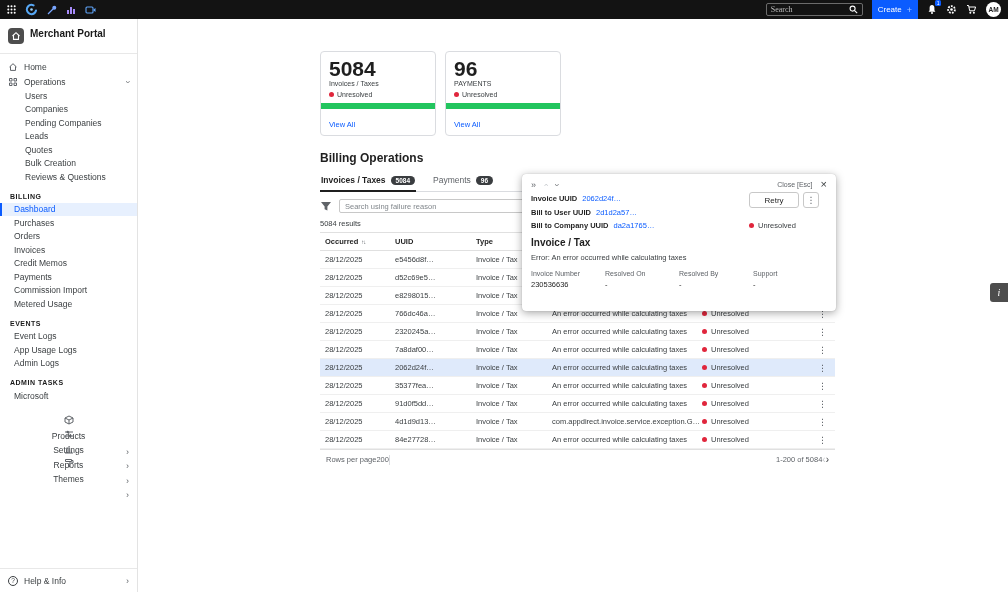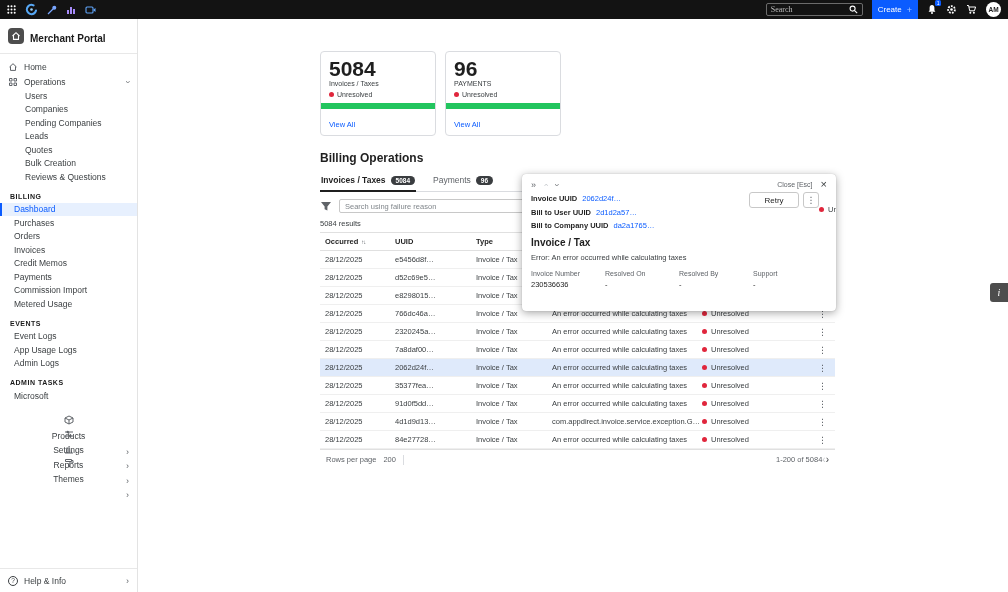--- a/index.html
+++ b/index.html
@@ -15,21 +15,21 @@
   .searchbox input::placeholder{color:#bdbdbd;}
   .create-btn{height:26px;background:#0b5cff;border:none;border-radius:2px;color:#fff;font-size:8px;display:flex;align-items:center;gap:5px;padding:0 6px;font-family:inherit;cursor:pointer;}
   .create-plus{font-size:9px;color:#a9c7ff;line-height:8px;}
   .bell-wrap{position:relative;}
   .bell-badge{position:absolute;top:-4px;right:-4px;background:#0b5cff;color:#fff;font-size:5px;line-height:6px;padding:0 1.5px;border-radius:1.5px;}
   .avatar{width:15px;height:15px;border-radius:50%;background:#fff;color:#1a1a1a;font-size:6.5px;font-weight:bold;display:flex;align-items:center;justify-content:center;cursor:pointer;}
 
   
   .shell{display:flex;height:573px;}
   .sidebar{width:138px;min-width:138px;border-right:1px solid #e3e3e3;display:flex;flex-direction:column;background:#fff;}
-  .portal-head{display:flex;align-items:flex-end;gap:6px;padding:9px 8px;border-bottom:1px solid #e8e8e8;}
+  .portal-head{display:flex;align-items:flex-start;gap:6px;padding:9px 8px;border-bottom:1px solid #e8e8e8;}
   .portal-ic{width:16px;height:16px;border-radius:4px;background:#4d4d4d;display:flex;align-items:center;justify-content:center;line-height:0;}
   .portal-title{font-size:10px;font-weight:bold;color:#1a1a1a;}
   .nav{flex:1;padding-top:6px;display:flex;flex-direction:column;overflow:hidden;}
   .nav-item{display:flex;align-items:center;gap:6px;height:14.5px;padding:0 8px;font-size:8.5px;color:#3c4043;cursor:pointer;flex:none;}
   .nav-item .chev{margin-left:auto;color:#5f6368;font-size:9px;line-height:0;}
   .chev-down{display:inline-block;transform:rotate(90deg);}
   .sub-item{height:13.5px;display:flex;align-items:center;padding:0 8px 0 25px;font-size:8.5px;color:#3c4043;cursor:pointer;flex:none;}
   .section-h{font-size:7px;font-weight:bold;letter-spacing:.5px;color:#1a1a1a;padding:9px 8px 3px 10px;flex:none;}
   .section-item{height:13.5px;display:flex;align-items:center;padding:0 8px 0 12px;font-size:8.5px;color:#3c4043;cursor:pointer;border-left:2px solid transparent;flex:none;}
   .section-item.selected{background:#e7f0fe;color:#0b5cff;border-left-color:#0b5cff;}
@@ -69,41 +69,41 @@
   .trow{height:18px;border-bottom:1px solid #efefef;font-size:7.5px;color:#3c4043;cursor:pointer;}
   .trow.selected{background:#dfeafb;}
   .c1{width:75px;padding-left:5px;display:flex;align-items:center;gap:3px;flex:none;}
   .c2{width:81px;flex:none;white-space:nowrap;overflow:hidden;}
   .c3{width:76px;flex:none;white-space:nowrap;overflow:hidden;}
   .c4{width:150px;flex:none;white-space:nowrap;overflow:hidden;text-overflow:ellipsis;}
   .c5{width:90px;flex:none;display:flex;align-items:center;gap:4px;}
   .c6{flex:1;text-align:right;padding-right:8px;color:#5f6368;font-size:9px;}
   .sort{font-size:6px;color:#5f6368;letter-spacing:-1px;font-weight:normal;}
   .pagination{height:20px;display:flex;align-items:center;border-top:1px solid #e0e0e0;font-size:7.5px;color:#5f6368;}
-  .pag-left{display:flex;align-items:center;gap:7px;padding-left:6px;text-align:right;}
+  .pag-left{display:flex;align-items:center;padding-left:6px;text-align:right;}
   .pag-div{width:1px;height:10px;background:#dadce0;}
   .pag-right{margin-left:auto;display:flex;align-items:center;padding-right:6px;}
   .pag-chev{font-size:10px;cursor:pointer;color:#3c4043;}
   .pag-chev.disabled{color:#c6c9cc;cursor:default;}
 
   
   .panel{position:absolute;left:522px;top:174px;width:314px;height:137px;background:#fff;border-radius:4px;box-shadow:0 2px 9px rgba(0,0,0,.35),0 0 1px rgba(0,0,0,.25);z-index:6;padding:6px 9px;overflow:hidden;}
   .panel-head{display:flex;align-items:center;gap:8px;}
   .ph-ic{color:#5f6368;font-size:9px;cursor:pointer;line-height:8px;}
   .ph-ic.dim{color:#c0c4c8;}
   .ph-up{display:inline-block;transform:rotate(-90deg);}
   .ph-dn{display:inline-block;transform:rotate(90deg);}
   .panel-head .spacer{flex:1;}
   .close-label{font-size:7px;color:#5f6368;}
   .close-x{font-size:11px;color:#3c4043;cursor:pointer;line-height:9px;}
   .panel-grid{display:flex;justify-content:space-between;margin-top:3px;}
   .kv-row{display:flex;gap:5px;align-items:center;height:13.5px;font-size:7.5px;}
   .kv-label{font-weight:bold;color:#1f1f1f;}
   .kv-value{color:#0b5cff;cursor:pointer;}
-  .panel-right{display:flex;flex-direction:row;align-items:flex-start;width:78px;}
+  .panel-right{display:flex;flex-direction:column;align-items:flex-start;width:78px;}
   .retry-row{display:flex;gap:4px;}
   .retry-btn{height:16px;width:50px;border:1px solid #c8c8c8;background:#fff;border-radius:3px;font-size:8px;color:#1f1f1f;font-family:inherit;cursor:pointer;}
   .kebab-btn{height:16px;width:16px;border:1px solid #c8c8c8;border-radius:3px;background:#fff;font-size:9px;color:#5f6368;display:flex;align-items:center;justify-content:center;cursor:pointer;}
   .panel-status{display:flex;align-items:center;gap:4px;font-size:7.5px;color:#3c4043;margin-top:13px;}
   .panel-title{font-size:10px;font-weight:bold;color:#1f1f1f;margin-top:4px;}
   .panel-error{font-size:7.5px;color:#3c4043;margin-top:5px;}
   .panel-details{display:flex;margin-top:8px;}
   .detail-cell{width:77px;}
   .detail-label{font-size:7px;color:#5f6368;}
   .detail-value{font-size:7.5px;color:#1f1f1f;margin-top:3px;}

